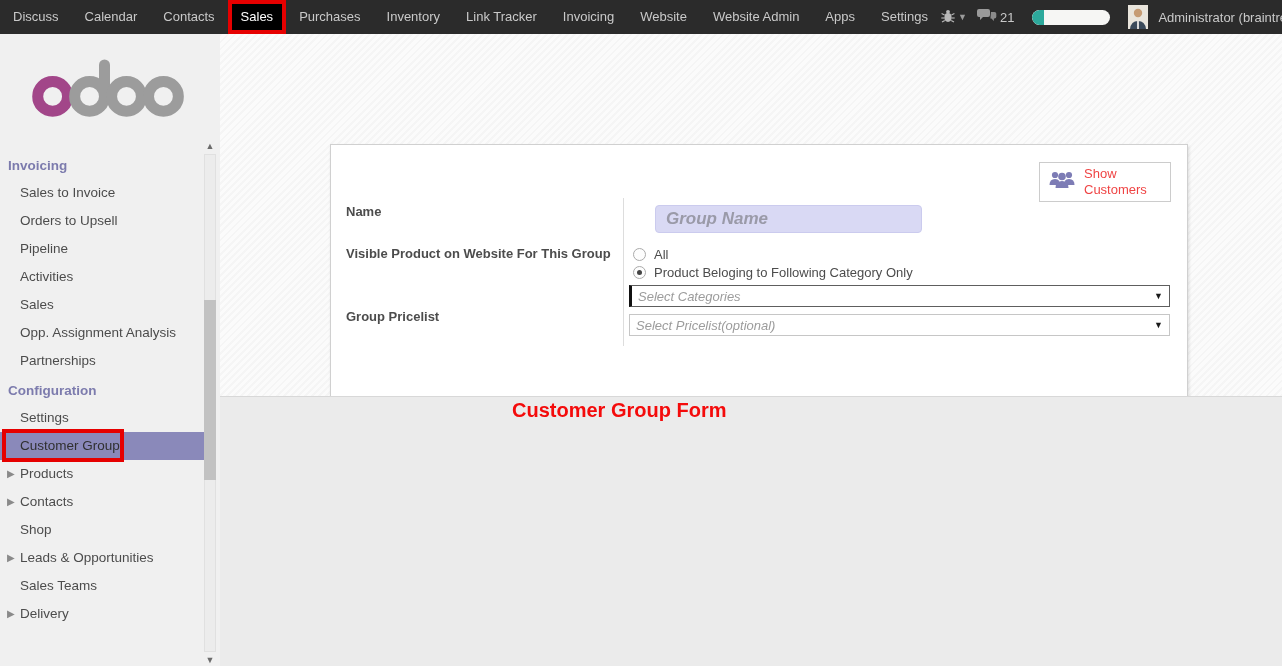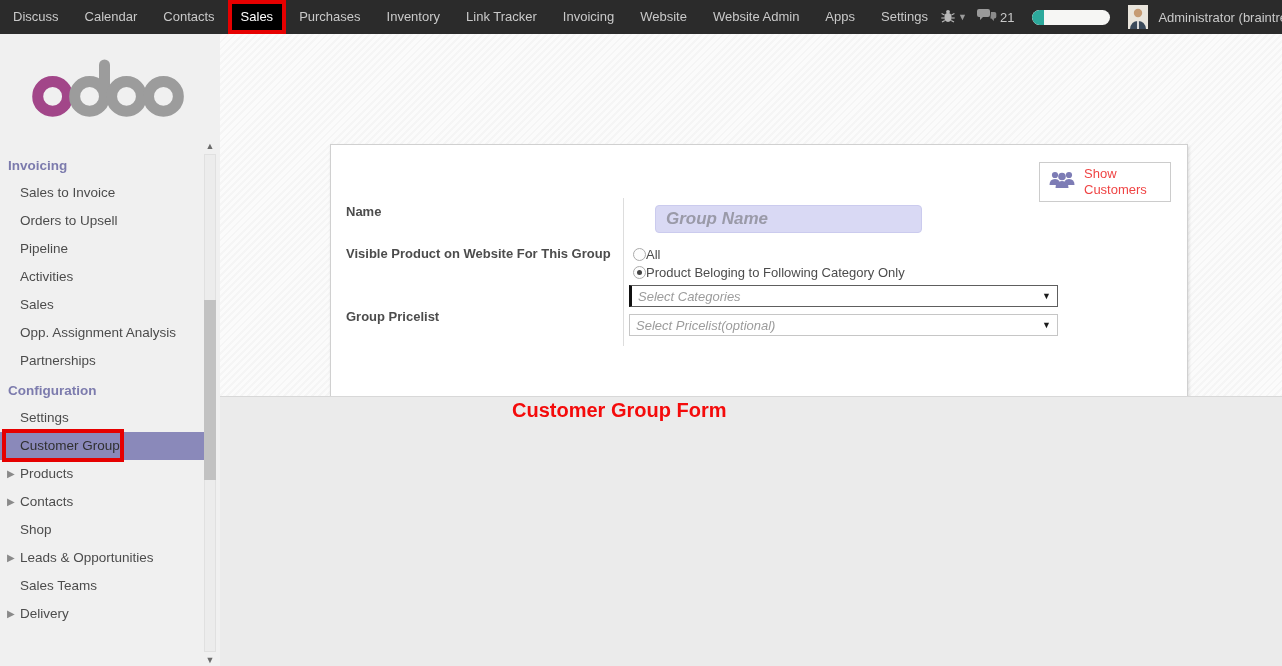--- a/index.html
+++ b/index.html
@@ -82,26 +82,26 @@
   .form-sep { position:absolute; left:292px; top:53px; height:148px;
     border-left:1px solid #ddd; }
   .f-label { position:absolute; left:15px; font-size:13px; font-weight:bold;
     color:#4c4c4c; }
   .name-input { position:absolute; left:300px; top:60px; width:267px; height:28px;
     background:#d9d9f4; border:1px solid #cbcbee; border-radius:4px;
     font-size:17px; font-weight:bold; font-style:italic; color:#555;
     padding:0 10px; outline:none; font-family:"Liberation Sans",sans-serif;margin-left:24px; }
   .name-input::placeholder { color:#9a9aa8; opacity:1; }
   .radio-row { position:absolute; left:302px; display:flex; align-items:center;
-    font-size:13px; color:#4c4c4c; height:15px; cursor:pointer; }
+    gap:8px; font-size:13px; color:#4c4c4c; height:15px; cursor:pointer; }
   .radio { width:13px; height:13px; border-radius:50%; border:1px solid #ababab;
     background:#fdfdfd; position:relative; }
   .radio.sel::after { content:""; position:absolute; left:3px; top:3px; width:5px;
     height:5px; border-radius:50%; background:#444; }
-  .select-box { position:absolute; left:298px; width:429px; height:22px;
+  .select-box { position:absolute; left:298px; width:541px; height:22px;
     background:#fff; display:flex; align-items:center; cursor:pointer;
     font-size:13px; font-style:italic; color:#9c9c9c; padding:0 6px; }
   .select-box .arr { margin-left:auto; color:#1a1a1a; font-size:9px; }
   .sel-focus { border:1px solid #5e5e5e; border-left:3px solid #111; }
   .sel-normal { border:1px solid #c6c6c6; }
 
   
   .annotation-strip { position:absolute; left:0; top:362px; width:1062px;
     height:270px; background:#ebebeb; border-top:1px solid #d8d8d8; }
   .annotation-caption { position:absolute; left:292px; top:2px; font-size:20px;

